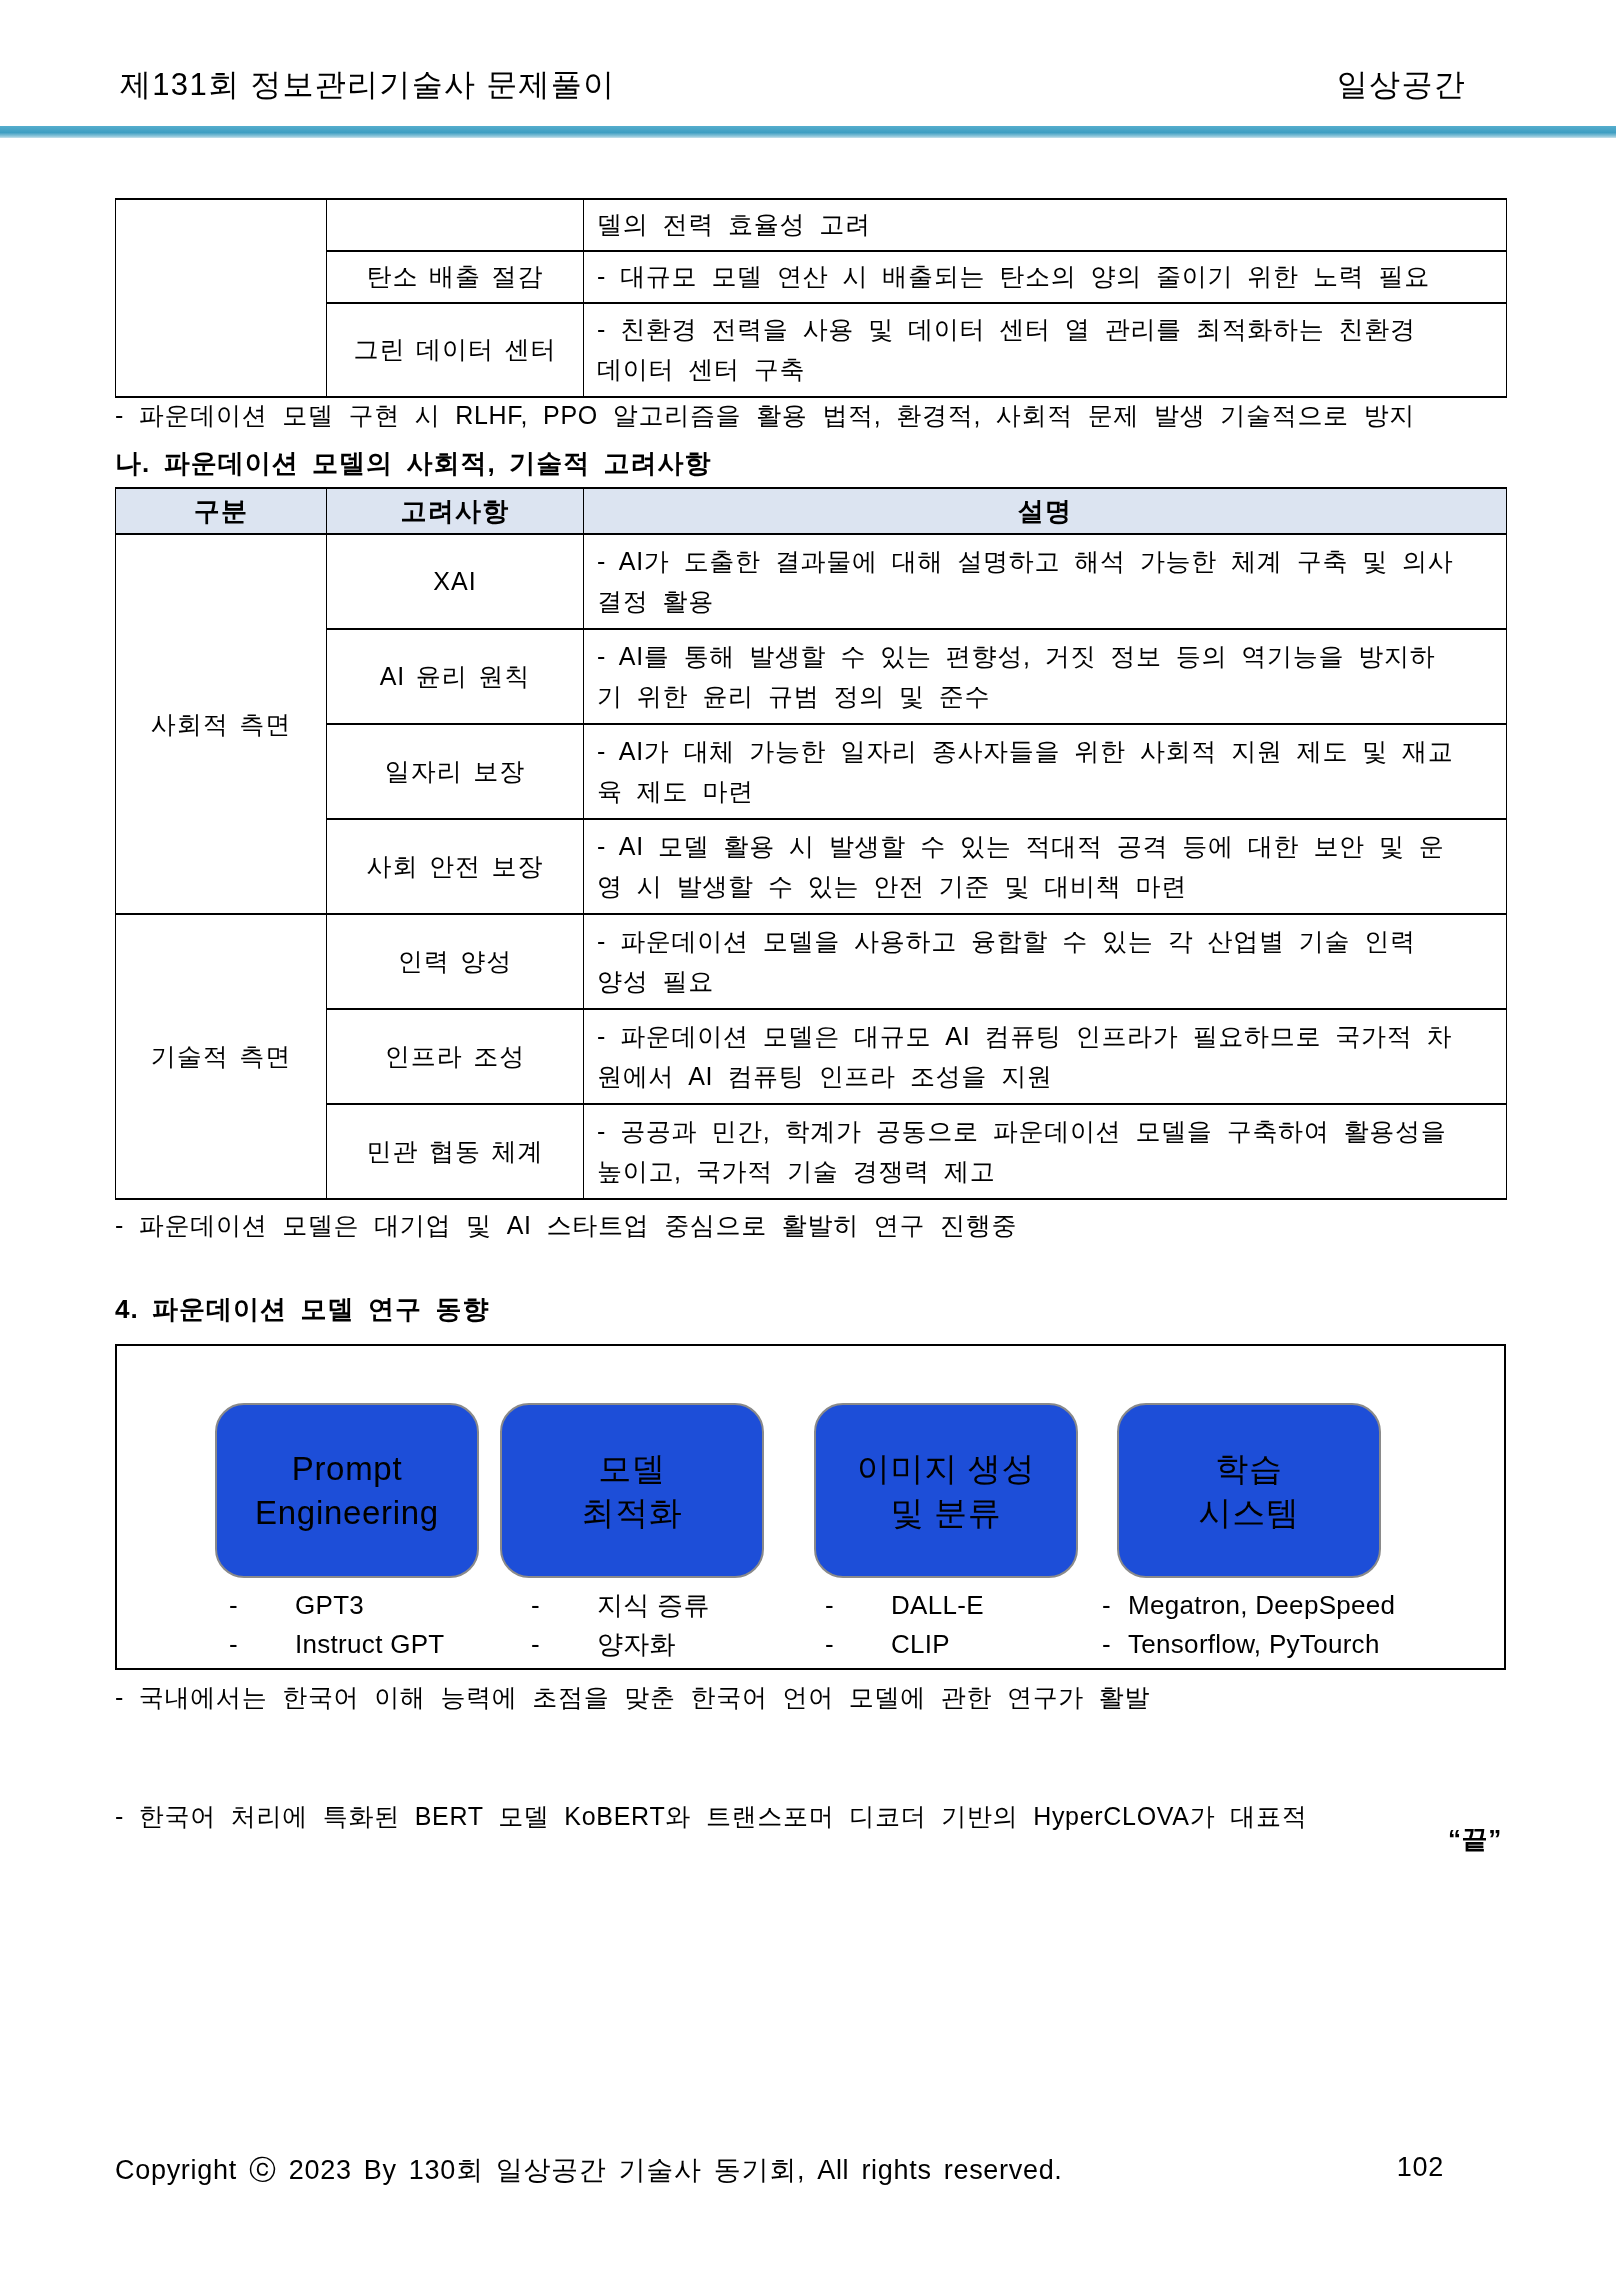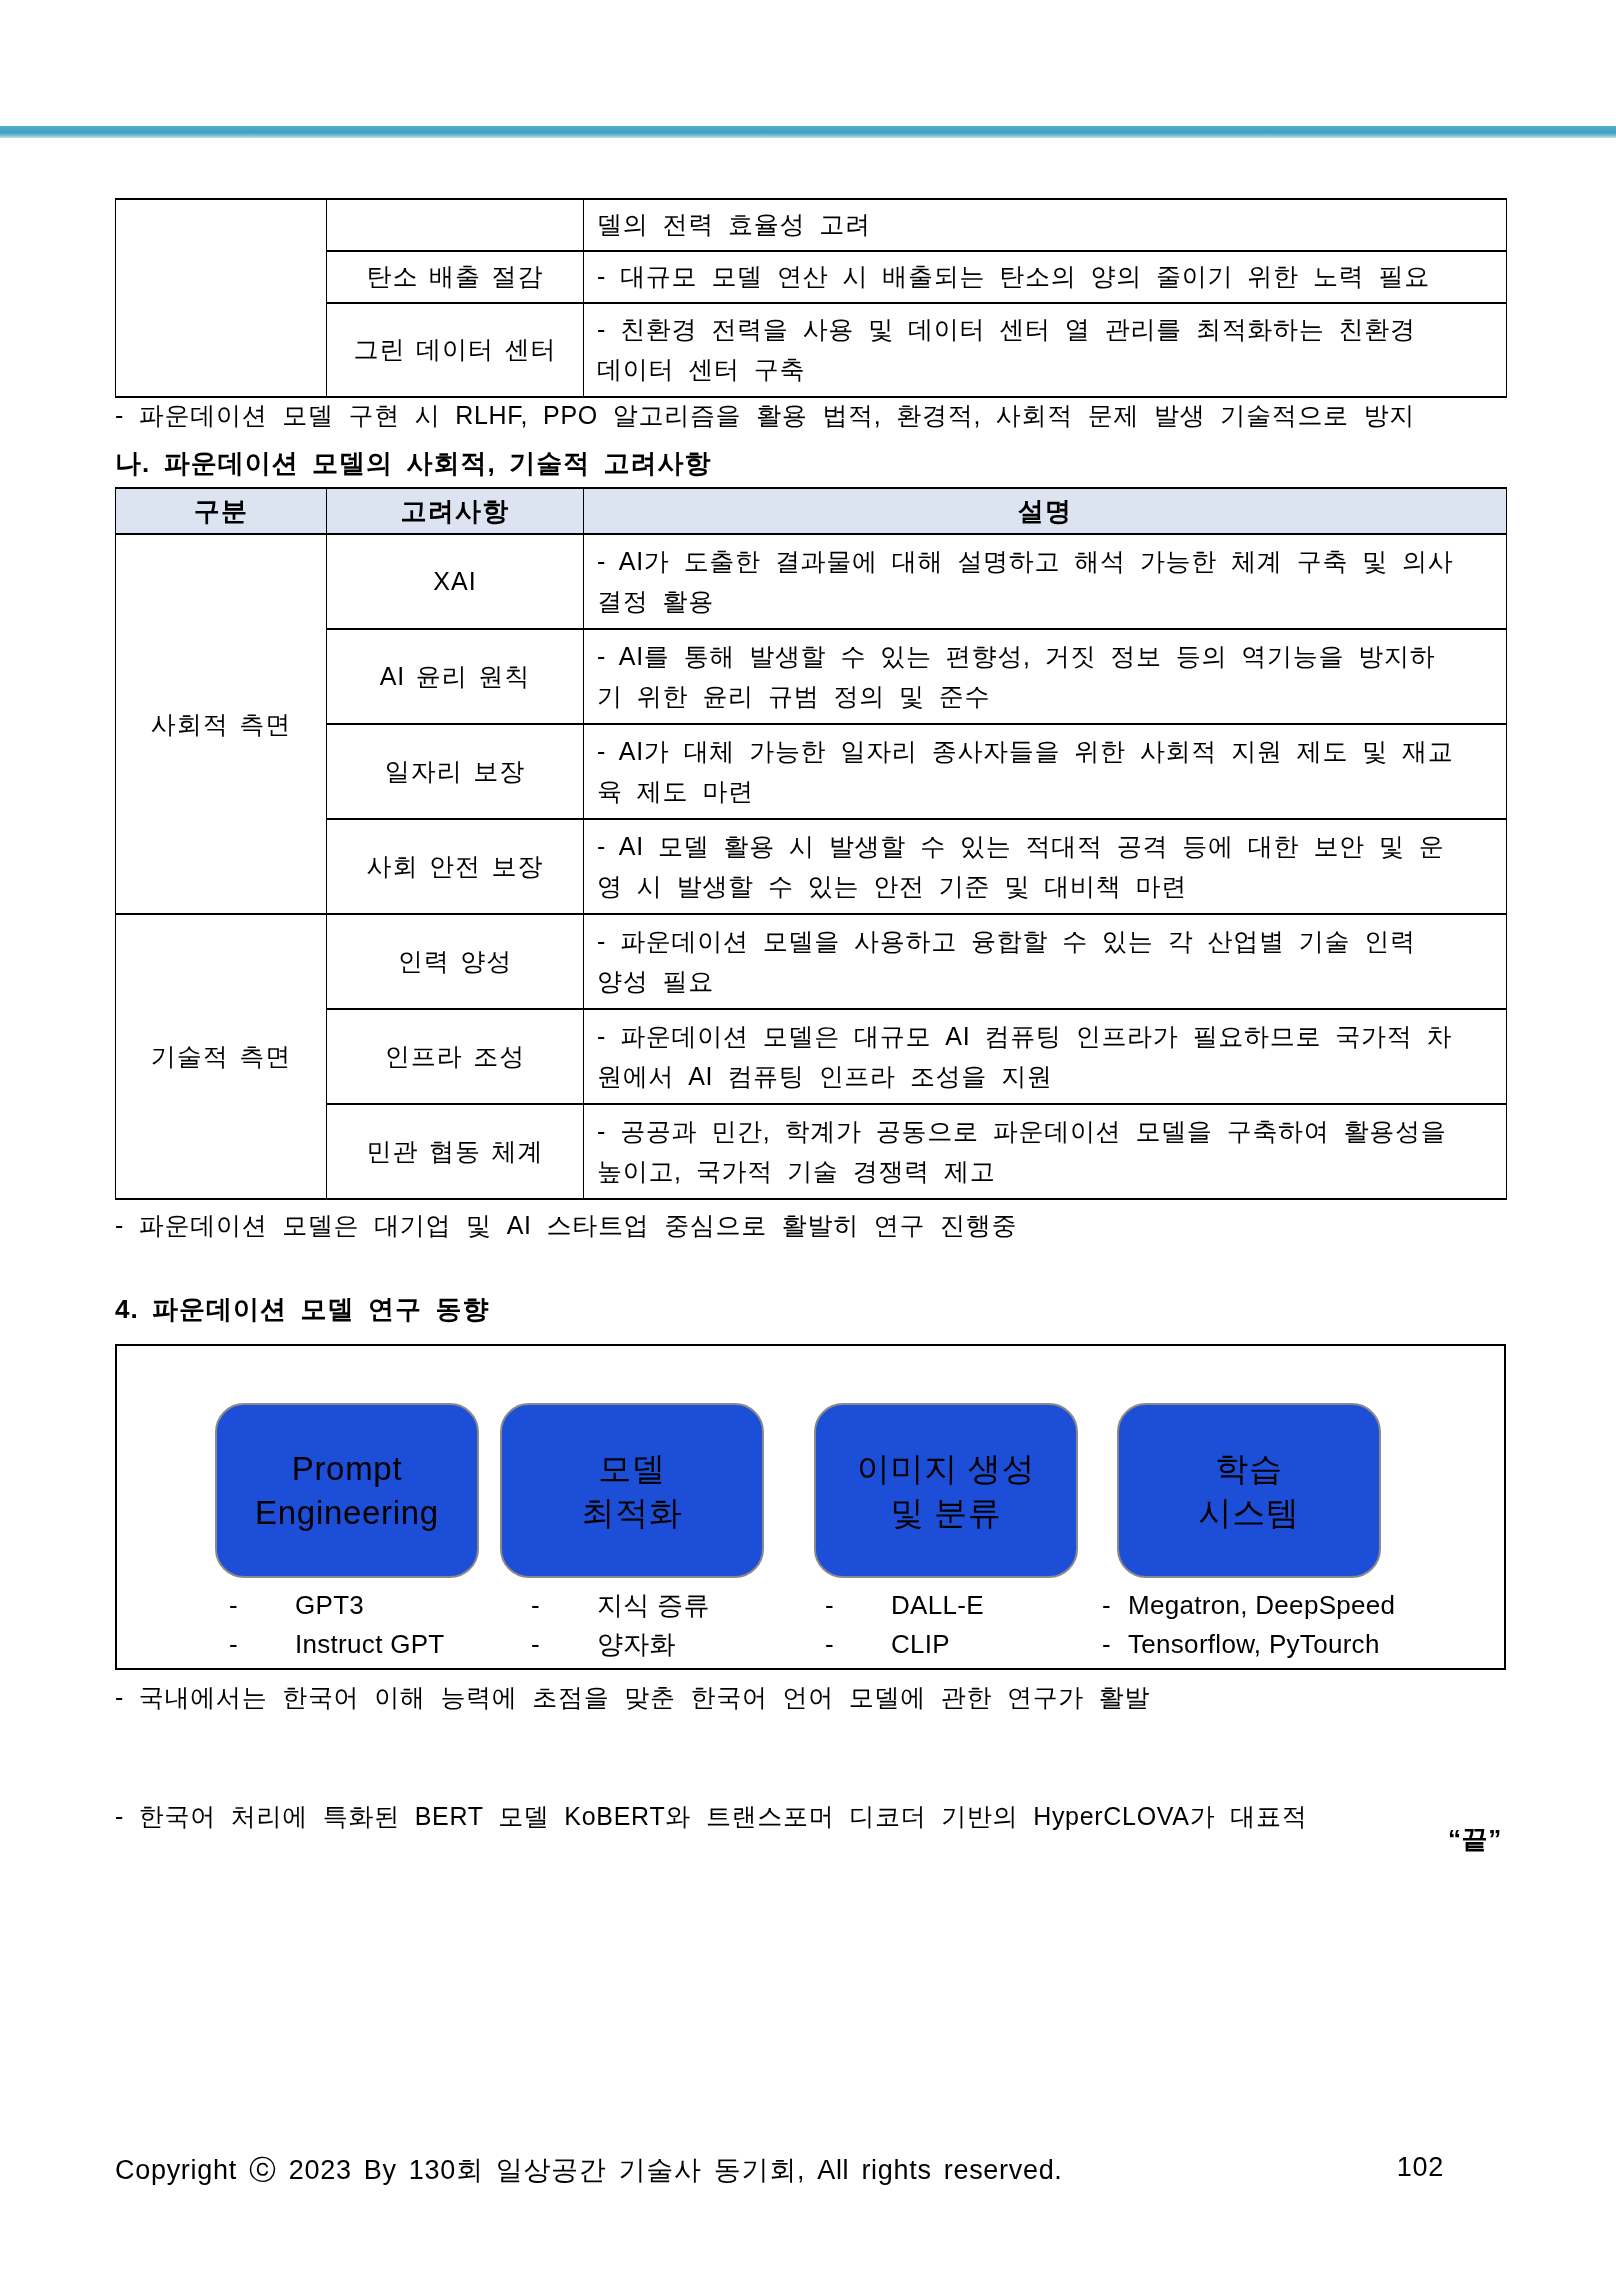--- a/index.html
+++ b/index.html
@@ -60,20 +60,24 @@
 
   
   .page-footer{left:115px;top:2152px;width:1329px;display:flex;justify-content:space-between;
     font-size:27px;letter-spacing:0.7px;word-spacing:3.9px;}
 </style>
 </head>
 <body>
 
 <div class="page">
 
+  <div class="abs page-header">
+    <span>제131회 정보관리기술사 문제풀이</span>
+    <span>일상공간</span>
+  </div>
   <div class="abs header-rule"></div>
 
   <table class="abs doc-table tbl-carry">
     <colgroup>
         <col style="width:211px">
         <col style="width:257px">
         <col style="width:923px">
       </colgroup>
     <tbody>
         <tr style="height:50px">

